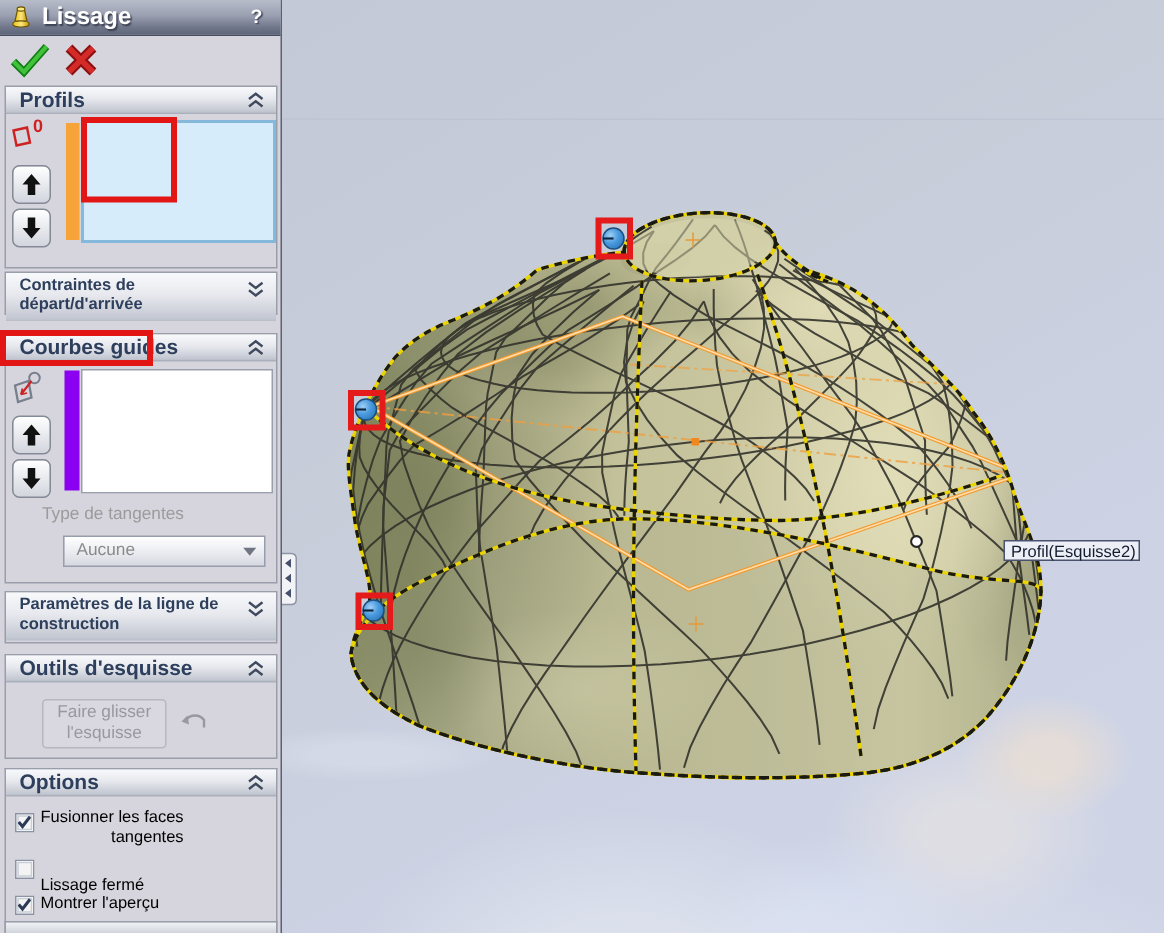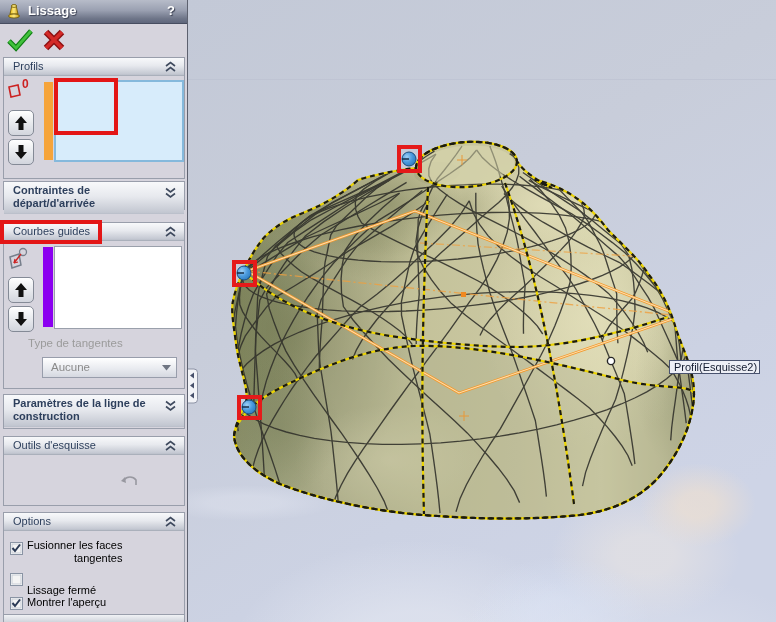--- a/index.html
+++ b/index.html
@@ -1,20 +1,20 @@
 <!DOCTYPE html>
 <html><head><meta charset="utf-8"><style>
 html,body{margin:0;padding:0;width:776px;height:622px;overflow:hidden;
 font-family:"Liberation Sans",sans-serif;}
 #stage{position:relative;width:776px;height:622px;background:#d6d4dd;}
 #panel{position:absolute;left:0;top:0;width:187px;height:622px;background:#d6d4dd;z-index:5;}
 .abs{position:absolute;}
 .gbox{position:absolute;left:3px;width:180px;border:1px solid #999eab;background:#d6d4dd;}
 .ghead{position:relative;height:17px;background:linear-gradient(#f8f9fb,#e7e9ee 45%,#c3c7d1 95%,#b8bdc8);
-border-bottom:1px solid #aab0bb;color:#2d3f5c;font-size:11px;font-weight:normal;
+border-bottom:1px solid #aab0bb;color:#2d3f5c;font-size:14px;font-weight:bold;
 line-height:17px;padding-left:9px;}
 .ghead2{position:relative;height:30px;background:linear-gradient(#f8f9fb,#e7e9ee 45%,#c3c7d1 95%,#b8bdc8);
 color:#2d3f5c;font-size:11px;font-weight:bold;line-height:13px;padding:2px 0 0 9px;}
 .chev{position:absolute;right:8px;top:3px;}
 .btn{position:absolute;width:24px;height:24px;border:1px solid #848a96;border-radius:5px;
 background:linear-gradient(#ffffff,#e8eaee 50%,#d2d5dd);}
 .clabel{position:absolute;font-size:11px;color:#000;line-height:13px;}
 </style></head><body>
 <div id="stage">
 
@@ -211,21 +211,21 @@
           <linearGradient id="gold" x1="0" y1="0" x2="1" y2="0">
 <stop offset="0" stop-color="#eebc12"></stop>
             <stop offset="0.5" stop-color="#fce87e"></stop>
             <stop offset="1" stop-color="#c99708"></stop>
           </linearGradient>
         </defs>
 <path d="M7,2 L11,2 L13,11 L5,11 Z" fill="url(#gold)" stroke="#6b5505" stroke-width="0.8"></path>
 <ellipse cx="9" cy="3" rx="2.6" ry="1.4" fill="#fbe87a" stroke="#6b5505" stroke-width="0.8"></ellipse>
 <path d="M3.5,13 C3.5,11.8 6,11 9,11 C12,11 14.5,11.8 14.5,13 C14.5,14.2 12,15 9,15 C6,15 3.5,14.2 3.5,13 Z" fill="url(#gold)" stroke="#6b5505" stroke-width="0.8"></path>
 </svg>
-<div class="abs" style="left:28px;top:3px;font-size:13px;font-weight:bold;color:#fff;text-shadow:1px 1px 1px #3a3f50;">Lissage</div>
+<div class="abs" style="left:28px;top:3px;font-size:16px;font-weight:bold;color:#fff;text-shadow:1px 1px 1px #3a3f50;">Lissage</div>
 <div class="abs" style="left:167px;top:3px;font-size:13px;font-weight:bold;color:#fff;text-shadow:1px 1px 1px #3a3f50;">?</div>
 
 <svg class="abs" style="left:6px;top:27px" width="64" height="26" viewBox="0 0 64 26">
 <path d="M3,14 L10,21 L25,4" fill="none" stroke="#0e7d12" stroke-width="5"></path>
 <path d="M3,14 L10,21 L25,4" fill="none" stroke="#41c13c" stroke-width="2.8"></path>
 <path d="M40,5 L56,21 M56,5 L40,21" stroke="#8c1012" stroke-width="6.4"></path>
 <path d="M40,5 L56,21 M56,5 L40,21" stroke="#d42a28" stroke-width="3.6"></path>
 </svg>
 
 <div class="gbox" style="top:57px;height:120px;">
@@ -285,20 +285,21 @@
 <div class="ghead2">Paramètres de la ligne de<br>construction<svg class="chev" width="13" height="12" viewBox="0 0 13 12" style="right:7px;top:5px">
 <path d="M2,1.5 L6.5,5 L11,1.5 M2,6.5 L6.5,10 L11,6.5" fill="none" stroke="#3f4a5e" stroke-width="1.6"></path>
           </svg></div>
 </div>
 
 <div class="gbox" style="top:436px;height:68px;">
 <div class="ghead">Outils d'esquisse<svg class="chev" width="13" height="12" viewBox="0 0 13 12" style="right:7px;top:3px">
 <path d="M2,5 L6.5,1.5 L11,5 M2,10 L6.5,6.5 L11,10" fill="none" stroke="#3f4a5e" stroke-width="1.6"></path>
           </svg></div>
 </div>
+<div class="abs" style="left:28px;top:466px;width:81px;height:30px;border:1px solid #b7b7bf;border-radius:3px;background:#d9d7e0;text-align:center;font-size:11.5px;color:#9898a0;line-height:14px;padding-top:1px;">Faire glisser<br>l'esquisse</div>
 <svg class="abs" style="left:120px;top:474px" width="20" height="16" viewBox="0 0 20 16">
 <path d="M4,6 C7,2 13,2 16,6 L16,11" fill="none" stroke="#9898a0" stroke-width="1.6"></path>
 <path d="M1,7 L6,9 L5,3 Z" fill="#9898a0"></path>
 </svg>
 
 <div class="gbox" style="top:512px;height:109px;border-bottom:none;">
 <div class="ghead">Options<svg class="chev" width="13" height="12" viewBox="0 0 13 12" style="right:7px;top:3px">
 <path d="M2,5 L6.5,1.5 L11,5 M2,10 L6.5,6.5 L11,10" fill="none" stroke="#3f4a5e" stroke-width="1.6"></path>
           </svg></div>
 </div>

